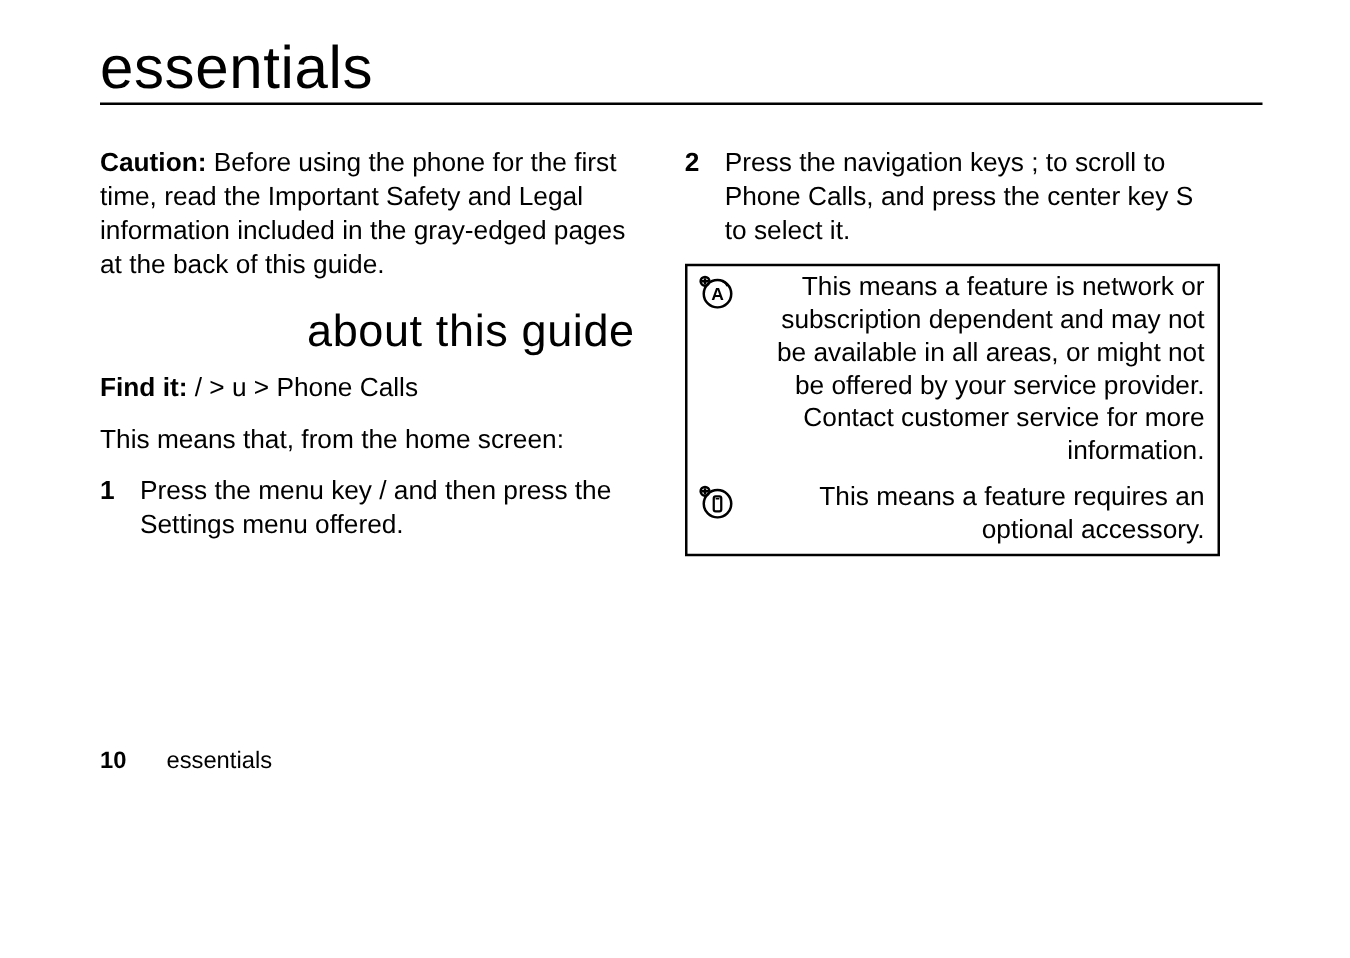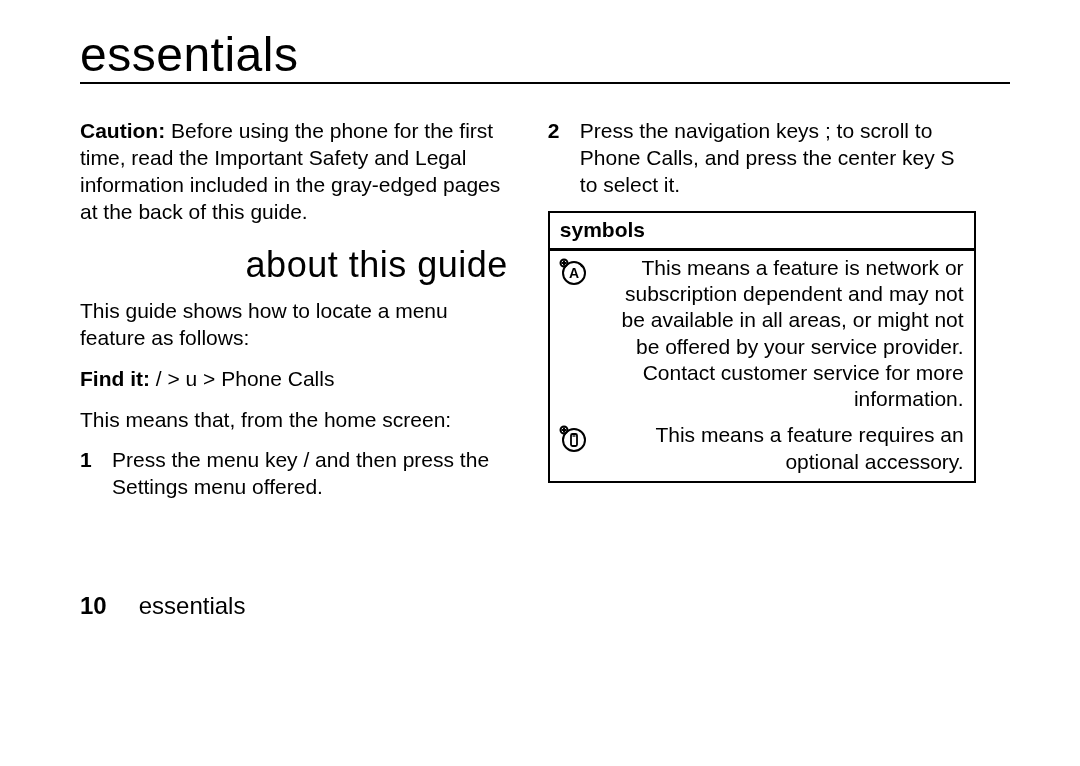--- a/index.html
+++ b/index.html
@@ -91,41 +91,40 @@
     flex: 1;
     font-size: 21px;
     line-height: 1.25;
     text-align: right;
   }
   
   .footer {
     position: absolute;
     left: 80px;
     bottom: 22px;
-    font-size: 24px;
+    font-size: 19px;
   }
   .footer .pg { font-weight: 700; margin-right: 32px; }
 </style>
 </head>
 <body>
 
 <div class="page">
 
   <h1 class="page-title">essentials</h1>
 
   <div class="columns">
 
     <div class="col">
       <p>
         <span class="b">Caution:</span><span> Before using the phone for the first time, read the Important Safety and Legal information included in the gray-edged pages at the back of this guide.</span>
       </p>
 
       <h2 class="section-title">about this guide</h2>
 
-      <p>This guide shows how to locate a menu feature as follows:</p>
 
       <p>
         <span class="b">Find it:</span><span class="cond"> /   &gt; u   &gt; Phone Calls</span>
       </p>
 
       <p>This means that, from the home screen:</p>
 
       <div class="step">
         <div class="step-num">1</div>
         <div class="step-body">
@@ -136,21 +135,20 @@
 
     <div class="col">
       <div class="step">
         <div class="step-num">2</div>
         <div class="step-body">
           <span>Press the </span><span class="cond">navigation keys</span><span> ;    to scroll to </span><span class="cond">Phone Calls</span><span>, and press the </span><span class="cond">center key</span><span> S    to select it.</span>
         </div>
       </div>
 
       <div class="symbols-box">
-        <div class="symbols-header">symbols</div>
 
         <div class="symbol-row">
           <div class="icon-cell">
             <svg class="icon" viewBox="0 0 28 28">
               <circle cx="15" cy="16" r="11" fill="none" stroke="#000" stroke-width="2"></circle>
               <text x="15" y="21" font-size="14" font-family="Arial" font-weight="bold" text-anchor="middle" fill="#000">A</text>
               <path d="M19 6 q3 1 4 4" fill="none" stroke="#000" stroke-width="1.6"></path>
               <circle cx="5" cy="6" r="3.5" fill="none" stroke="#000" stroke-width="2"></circle>
               <line x1="5" y1="3.5" x2="5" y2="8.5" stroke="#000" stroke-width="2"></line>
               <line x1="2.5" y1="6" x2="7.5" y2="6" stroke="#000" stroke-width="2"></line>

